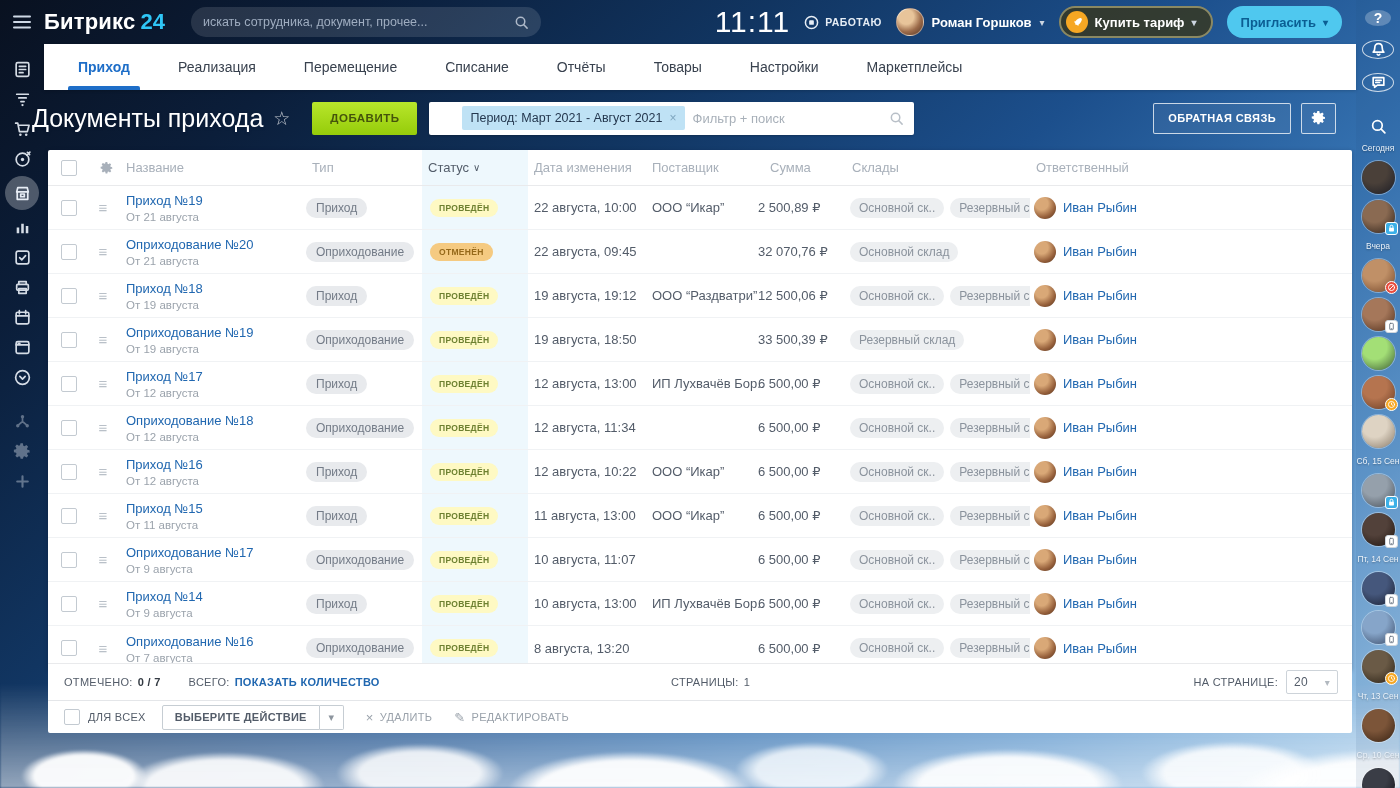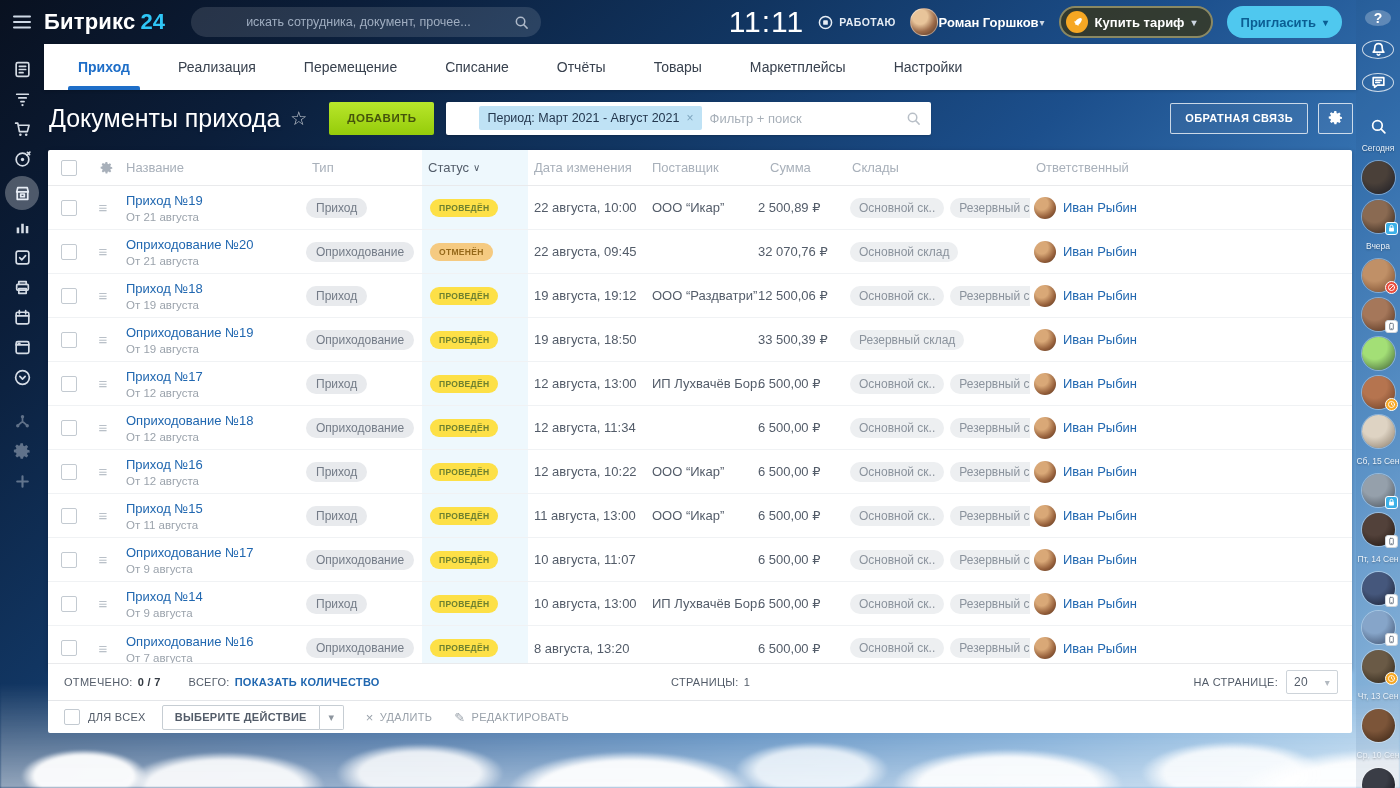--- a/index.html
+++ b/index.html
@@ -27,26 +27,26 @@
   svg.ic { display:block; fill:none; stroke:currentColor; stroke-width:1.6; stroke-linecap:round; stroke-linejoin:round; }
   .f { fill:currentColor; stroke:none; }
 
   
   .topbar { position:absolute; left:0; top:0; width:1400px; height:44px; display:flex; align-items:center; z-index:6; }
   .burger { width:44px; height:44px; display:flex; align-items:center; justify-content:center; color:#cfd9e6; cursor:pointer; }
   .logo { display:flex; align-items:baseline; margin-right:26px; cursor:pointer; }
   .logo .b1 { color:#fff; font-size:22px; font-weight:700; letter-spacing:.2px; }
   .logo .b2 { color:#2fc6f6; font-size:22px; font-weight:700; margin-left:5px; }
   .gsearch { width:350px; height:30px; background:rgba(255,255,255,.12); border-radius:15px; display:flex; align-items:center; padding:0 12px; color:#aeb9c9; }
-  .gsearch input { flex:1; background:transparent; border:none; outline:none; color:#cfd8e4; font-size:12.5px; font-family:inherit;text-align:center; }
+  .gsearch input { flex:1; background:transparent; border:none; outline:none; color:#cfd8e4; font-size:12.5px; font-family:inherit; }
   .gsearch input::placeholder { color:#9fadc0; }
   .tb-right { margin-left:auto; display:flex; align-items:center; gap:14px; padding-right:58px; }
   .clock { color:#fff; font-size:30px; font-weight:300; letter-spacing:1px; line-height:1; }
   .workstate { display:flex; align-items:center; gap:6px; color:#e6edf5; font-size:10.5px; font-weight:700; letter-spacing:.4px; cursor:pointer; }
-  .userbox { display:flex; align-items:center; gap:1px; cursor:pointer; }
+  .userbox { display:flex; align-items:center; gap:8px; cursor:pointer; }
   .uavatar { width:28px; height:28px; border-radius:50%; background:radial-gradient(circle at 35% 30%, #e8c49a 0 30%, #9c6b4a 60%, #4a2e1e 100%); border:1px solid rgba(255,255,255,.4); }
   .uname { color:#fff; font-size:13px; font-weight:700; }
   .caret { font-size:10px; color:#cdd6e2; }
   .buy-btn { display:flex; align-items:center; gap:7px; height:32px; padding:0 14px 0 5px; border-radius:16px;
     background:rgba(58,54,24,.78); border:2px solid rgba(212,200,140,.55); color:#fff; font-size:13px; font-weight:700; cursor:pointer; }
   .rocket { width:22px; height:22px; border-radius:50%; background:#f6a723; display:flex; align-items:center; justify-content:center; color:#fff; }
   .invite-btn { display:flex; align-items:center; gap:7px; height:32px; padding:0 14px; border-radius:16px;
     background:#4fc8ef; color:#0b5e93; font-size:13px; font-weight:700; border:none; cursor:pointer; }
   .invite-btn .caret { color:#0b5e93; }
 
@@ -72,21 +72,21 @@
   .badge.clock { background:#f6a723; }
 
   
   .tab-bar { position:absolute; left:44px; top:44px; width:1312px; height:46px; background:#fff; box-shadow:0 1px 3px rgba(0,0,0,.18); display:flex; align-items:stretch; padding:0 10px; z-index:4; }
   .tabs { display:flex; }
   .tab { position:relative; display:flex; align-items:center; padding:0 24px; font-size:14px; color:#38414e; cursor:pointer; white-space:nowrap; }
   .tab.active { color:#1e6ec8; font-weight:700; }
   .tab.active::after { content:""; position:absolute; left:14px; right:14px; bottom:0; height:4px; background:#1e6ec8; border-radius:2px 2px 0 0; }
 
   
-  .page-head { position:absolute; left:49px; top:90px; width:1304px; height:56px; display:flex; align-items:center; z-index:3; }
+  .page-head { position:absolute; left:32px; top:90px; width:1304px; height:56px; display:flex; align-items:center; z-index:3; }
   .page-title { color:#fff; font-size:25px; font-weight:400; text-shadow:0 1px 3px rgba(0,20,50,.35); }
   .fav-star { color:rgba(255,255,255,.75); font-size:19px; margin-left:10px; cursor:pointer; }
   .add-btn { margin-left:22px; height:33px; padding:0 18px; background:linear-gradient(#b8e62b,#95cc0a); border:none; border-radius:2px;
     color:#45540b; font-size:11.5px; font-weight:700; letter-spacing:.5px; cursor:pointer; }
   .filter-bar { margin-left:12px; width:485px; height:33px; background:#fff; border-radius:2px; display:flex; align-items:center; padding:0 10px 0 5px; box-shadow:0 1px 2px rgba(0,0,0,.2); }
   .chip-filter { display:flex; align-items:center; gap:7px; background:#bfe2f5; border-radius:2px; height:24px; padding:0 8px; font-size:12.5px; color:#24374e; cursor:pointer;margin-left:28px; }
   .chip-filter .x { color:#7fa6bf; font-size:12px; cursor:pointer; }
   .filter-bar input { flex:1; border:none; outline:none; font-size:13px; color:#535c69; padding:0 8px; font-family:inherit; }
   .filter-bar input::placeholder { color:#a8b0b9; }
   .filter-bar .mag { color:#b8bfc7; }
@@ -106,21 +106,21 @@
   .gbody .grow { height:44px; border-bottom:1px solid #f0f2f4; }
   .gbody .grow:last-child { border-bottom:none; }
   .cb { width:16px; height:16px; border:1px solid #c3cad1; border-radius:2px; background:#fff; margin-left:13px; cursor:pointer; }
   .drag { color:#b9c0c8; font-size:15px; text-align:center; cursor:grab; }
   .gearcol { color:#a8b0ba; margin-left:14px; cursor:pointer; }
   .doc-name { line-height:1.25; padding:0 6px; }
   .doc-name a { color:#2067b0; font-size:13px; text-decoration:none; cursor:pointer; }
   .doc-sub { color:#9ba3ac; font-size:11.5px; }
   .chip { display:inline-block; background:#e8eaed; color:#737b87; font-size:12px; border-radius:12px; padding:3px 10px; white-space:nowrap; }
   .pill { display:inline-block; font-size:8.5px; font-weight:700; letter-spacing:.3px; border-radius:9px; padding:4px 9px; }
-  .pill.done { background:#fde047; color:#6d8030; }
+  .pill.done { background:#fef9c3; color:#6d8030; }
   .pill.cancelled { background:#f5ca81; color:#96691a; }
   .cell-date, .cell-supplier { color:#535c69; font-size:13px; padding:0 6px; white-space:nowrap; }
   .cell-sum { color:#535c69; font-size:13px; text-align:right; padding-right:26px; white-space:nowrap; }
   .wh-wrap { display:flex; gap:6px; padding:0 4px; overflow:hidden; }
   .wh-chip { background:#edeff1; color:#8b939d; font-size:12px; border-radius:12px; padding:3px 9px; white-space:nowrap; }
   .resp { display:flex; align-items:center; gap:7px; padding:0 4px; }
   .resp .rav { width:22px; height:22px; border-radius:50%; background:radial-gradient(circle at 35% 30%, #d9a877 0 30%, #96603b 65%, #4f2f1b 100%); flex:none; }
   .resp a { color:#2067b0; font-size:13px; text-decoration:none; cursor:pointer; }
 
   
@@ -467,22 +467,22 @@
 </div>
 
 <div class="tab-bar">
   <div class="tabs" id="tabs">
       <div class="tab active">Приход</div>
       <div class="tab">Реализация</div>
       <div class="tab">Перемещение</div>
       <div class="tab">Списание</div>
       <div class="tab">Отчёты</div>
       <div class="tab">Товары</div>
+      <div class="tab">Настройки</div>
       <div class="tab">Маркетплейсы</div>
-      <div class="tab">Настройки</div>
     </div>
 
 </div>
 
 <div class="page-head">
   <div class="page-title">Документы прихода</div>
   <div class="fav-star">☆</div>
   <button class="add-btn">ДОБАВИТЬ</button>
   <div class="filter-bar">
     <div class="chip-filter">

